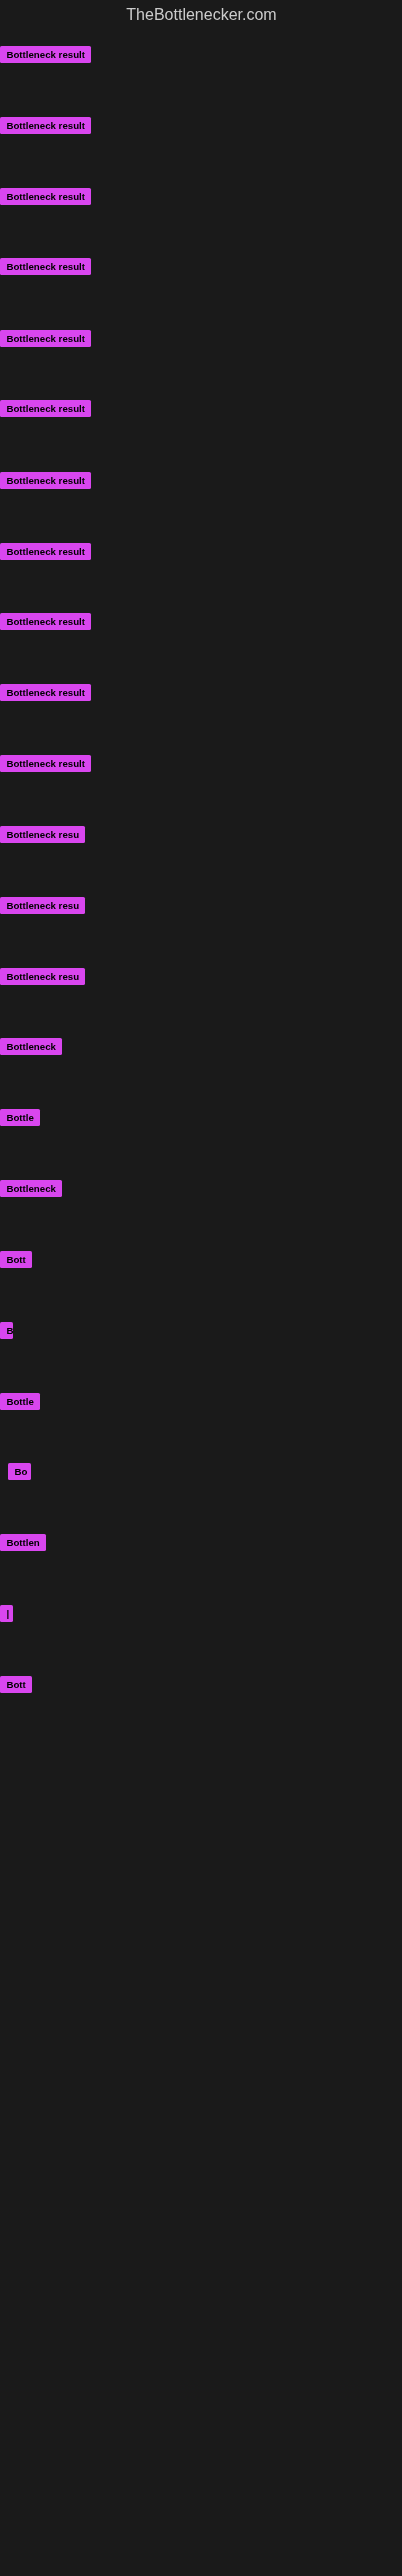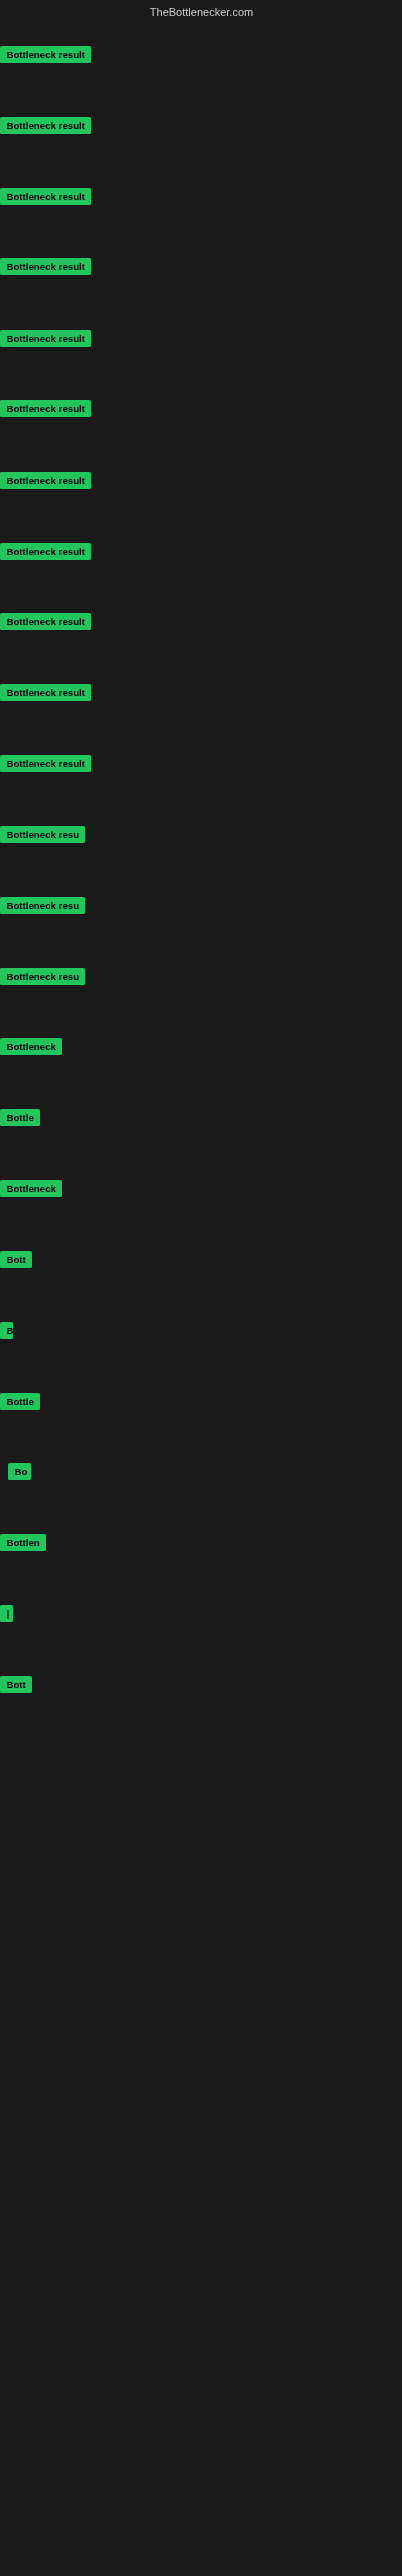--- a/index.html
+++ b/index.html
@@ -13,30 +13,30 @@
       min-height: 2576px;
       background-color: #1a1a1a;
       font-family: Arial, sans-serif;
       position: relative;
     }
 
     .site-header {
       text-align: center;
       padding: 6.4px 0 3.2px 0;
       color: #cccccc;
-      font-size: 11px;
+      font-size: 16px;
     }
 
     .bottleneck-item {
       position: absolute;
       left: 0;
     }
 
     .bottleneck-badge {
-      background-color: #22c55e;
+      background-color: #d946ef;
       color: #000;
       font-size: 9.7px;
       font-weight: bold;
       padding: 3.2px 6.4px;
       display: inline-block;
       border-radius: 1.6px;
       white-space: nowrap;
       overflow: hidden;
     }
   </style>

